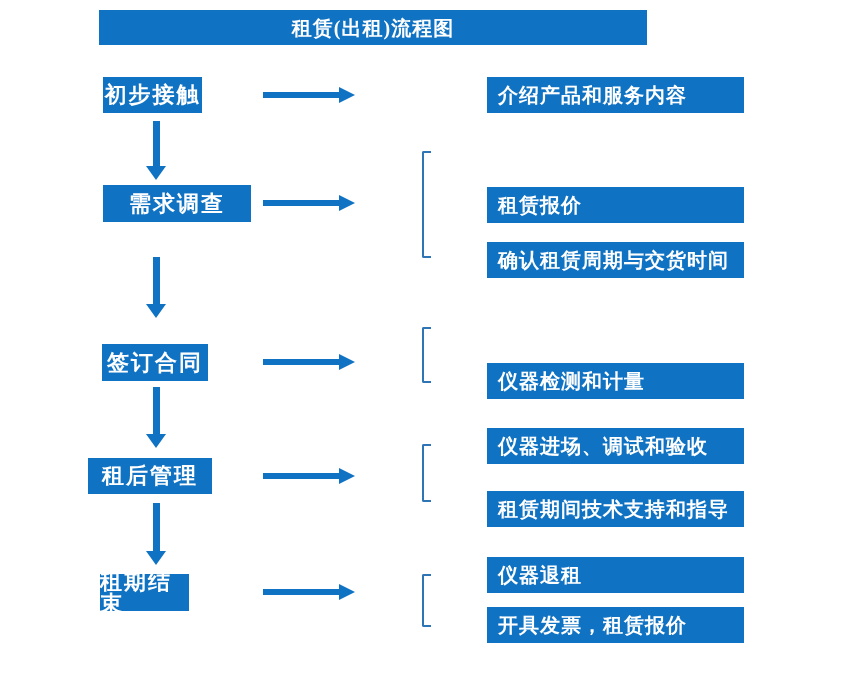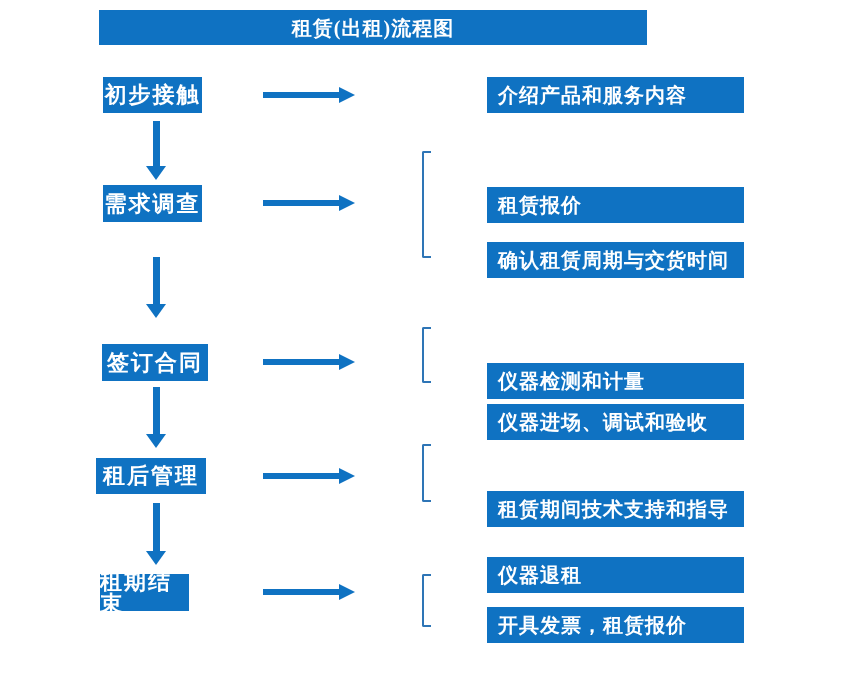--- a/index.html
+++ b/index.html
@@ -106,30 +106,30 @@
   }
 </style>
 </head>
 <body>
 
 <div class="canvas">
 
   <div class="box titlebar">租赁(出租)流程图</div>
 
   <div class="box lbox" style="left:103px; top:77px;  width:99px; height:36px;">初步接触</div>
-  <div class="box lbox" style="left:103px; top:185px; width:99px; height:37px;">需求调查</div>
+  <div class="box lbox" style="left:103px; top:185px; width:148px; height:37px;">需求调查</div>
   <div class="box lbox" style="left:102px; top:344px; width:106px; height:37px;font-family:Liberation Serif, serif;">签订合同</div>
-  <div class="box lbox" style="left:96px; top:458px; width:110px; height:36px;">租后管理</div>
+  <div class="box lbox" style="left:88px; top:458px; width:124px; height:36px;">租后管理</div>
   <div class="box lbox" style="left:100px; top:574px; width:89px; height:37px;">租期结束</div>
 
   <div class="box rbox" style="top:77px;">介绍产品和服务内容</div>
   <div class="box rbox" style="top:242px;">确认租赁周期与交货时间</div>
   <div class="box rbox" style="top:187px;">租赁报价</div>
   <div class="box rbox" style="top:363px;">仪器检测和计量</div>
-  <div class="box rbox" style="top:404px;">仪器进场、调试和验收</div>
+  <div class="box rbox" style="top:428px;">仪器进场、调试和验收</div>
   <div class="box rbox" style="top:491px;">租赁期间技术支持和指导</div>
   <div class="box rbox" style="top:557px;">仪器退租</div>
   <div class="box rbox" style="top:607px;">开具发票，租赁报价</div>
 
   <div class="h-arrow" style="top:87px;"></div>
   <div class="h-arrow" style="top:195px;"></div>
   <div class="h-arrow" style="top:354px;"></div>
   <div class="h-arrow" style="top:468px;"></div>
   <div class="h-arrow" style="top:584px;"></div>
 

